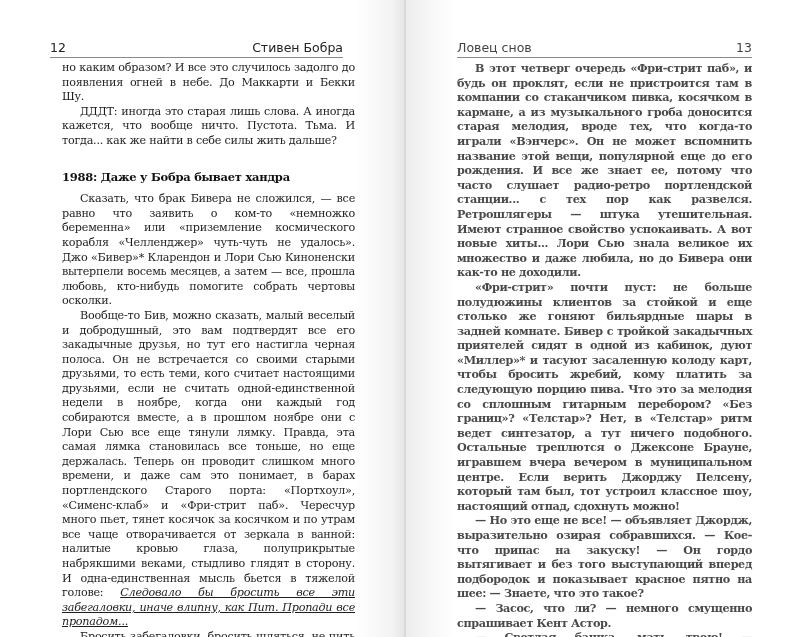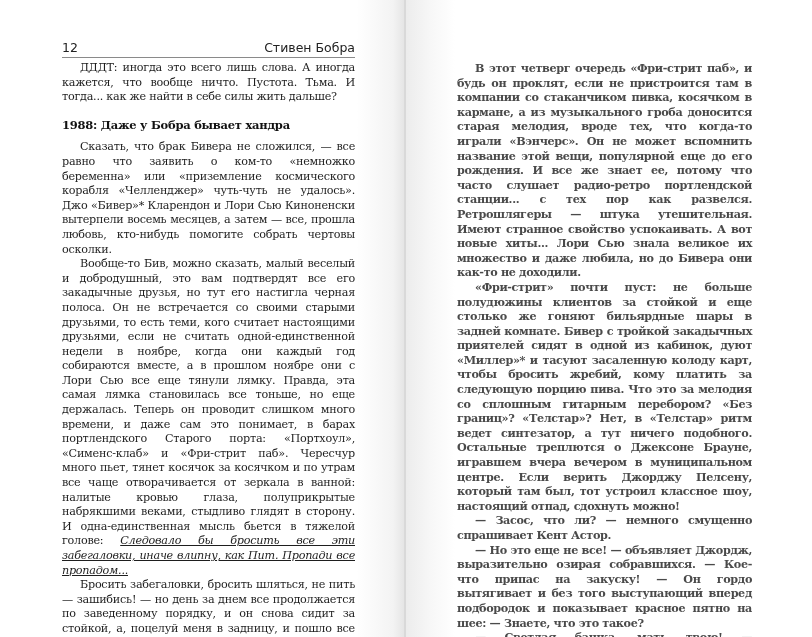--- a/index.html
+++ b/index.html
@@ -27,71 +27,76 @@
       position: absolute;
       top: 37px;
       height: 18px;
       border-bottom: 1px solid #8a8a8a;
       font-family: "DejaVu Sans", sans-serif;
       font-size: 12.5px;
       color: #222;
       display: flex; justify-content: space-between; align-items: flex-end;
       padding-bottom: 2px;
     }
-    .page-left .running-head { left: 62px; width: 293px; }
+    .page-left .running-head { left: 50px; width: 293px; }
     .page-right .running-head { left: 51px; width: 295px; color: #444; }
     .text-block {
       position: absolute;
       top: 61px;
       font-family: "DejaVu Serif", serif;
       font-size: 11.2px;
       line-height: 14.6px;
       color: #1e1e1e;
       text-align: justify;
       hyphens: manual;
       letter-spacing: -0.25px;
     }
     .page-left .text-block { left: 62px; width: 293px; }
     .page-right .text-block { left: 51px; width: 295px; color: #4a4a4a; font-weight: bold; letter-spacing: -0.35px; }
     .text-block p { margin: 0; }
     .text-block p.indent { text-indent: 18px; }
     .text-block h3 {
       font-family: "DejaVu Serif", serif;
       font-size: 11.5px; font-weight: bold;
-      margin: 13px 0 8px 0;
+      margin: 21px 0 8px 0;
       color: #111;
     }
     .text-block em { font-style: italic; text-decoration: underline; }
   </style>
 </head>
 <body>
 
 <div class="spread">
 
   <div class="page page-left">
     <div class="running-head">
       <span>12</span>
       <span>Стивен Бобра</span>
     </div>
     <div class="text-block">
-      <p class="indent">ДДДТ: иногда это всего лишь слова. А иногда кажется, что вообще ничто. Пустота. Тьма. И тогда... как же найти в себе силы жить дальше?</p>
+      <p>но каким образом? И все это случилось задолго до появления огней в небе. До Маккарти и Бекки Шу.</p>
+      <p class="indent">ДДДТ: иногда это старая лишь слова. А иногда кажется, что вообще ничто. Пустота. Тьма. И тогда... как же найти в себе силы жить дальше?</p>
       <h3>1988: Даже у Бобра бывает хандра</h3>
       <p class="indent">Сказать, что брак Бивера не сложился, — все равно что заявить о ком-то «немножко беременна» или «приземление космического корабля «Челленджер» чуть-чуть не удалось». Джо «Бивер»* Кларендон и Лори Сью Киноненски вытерпели восемь месяцев, а затем — все, прошла любовь, кто-нибудь помогите собрать чертовы осколки.</p>
       <p class="indent"><span>Вообще-то Бив, можно сказать, малый веселый и добродушный, это вам подтвердят все его закадычные друзья, но тут его настигла черная полоса. Он не встречается со своими старыми друзьями, то есть теми, кого считает настоящими друзьями, если не считать одной-единственной недели в ноябре, когда они каждый год собираются вместе, а в прошлом ноябре они с Лори Сью все еще тянули лямку. Правда, эта самая лямка становилась все тоньше, но еще держалась. Теперь он проводит слишком много времени, и даже сам это понимает, в барах портлендского Старого порта: «Портхоул», «Сименс-клаб» и «Фри-стрит паб». Чересчур много пьет, тянет косячок за косячком и по утрам все чаще отворачивается от зеркала в ванной: налитые кровью глаза, полуприкрытые набрякшими веками, стыдливо глядят в сторону. И одна-единственная мысль бьется в тяжелой голове: </span><em>Следовало бы бросить все эти забегаловки, иначе влипну, как Пит. Пропади все пропадом...</em></p>
       <p class="indent">Бросить забегаловки, бросить шляться, не пить — зашибись! — но день за днем все продолжается по заведенному порядку, и он снова сидит за стойкой, а, поцелуй меня в задницу, и пошло все оно туда и туда!</p>
 
     </div>
   </div>
 
   <div class="spine"></div>
 
   <div class="page page-right">
+    <div class="running-head">
+      <span>Ловец снов</span>
+      <span>13</span>
+    </div>
     <div class="text-block">
       <p class="indent">В этот четверг очередь «Фри-стрит паб», и будь он проклят, если не пристроится там в компании со стаканчиком пивка, косячком в кармане, а из музыкального гроба доносится старая мелодия, вроде тех, что когда-то играли «Вэнчерс». Он не может вспомнить название этой вещи, популярной еще до его рождения. И все же знает ее, потому что часто слушает радио-ретро портлендской станции... с тех пор как развелся. Ретрошлягеры — штука утешительная. Имеют странное свойство успокаивать. А вот новые хиты... Лори Сью знала великое их множество и даже любила, но до Бивера они как-то не доходили.</p>
       <p class="indent">«Фри-стрит» почти пуст: не больше полудюжины клиентов за стойкой и еще столько же гоняют бильярдные шары в задней комнате. Бивер с тройкой закадычных приятелей сидят в одной из кабинок, дуют «Миллер»* и тасуют засаленную колоду карт, чтобы бросить жребий, кому платить за следующую порцию пива. Что это за мелодия со сплошным гитарным перебором? «Без границ»? «Телстар»? Нет, в «Телстар» ритм ведет синтезатор, а тут ничего подобного. Остальные треплются о Джексоне Брауне, игравшем вчера вечером в муниципальном центре. Если верить Джорджу Пелсену, который там был, тот устроил классное шоу, настоящий отпад, сдохнуть можно!</p>
+      <p class="indent">— Но это еще не все! — объявляет Джордж, выразительно озирая собравшихся. — Кое-что припас на закуску! — Он гордо вытягивает и без того выступающий вперед подбородок и показывает красное пятно на шее: — Знаете, что это такое?</p>
       <p class="indent">— Засос, что ли? — немного смущенно спрашивает Кент Астор.</p>
-      <p class="indent">— Но это еще не все! — объявляет Джордж, выразительно озирая собравшихся. — Кое-что припас на закуску! — Он гордо вытягивает и без того выступающий вперед подбородок и показывает красное пятно на шее: — Знаете, что это такое?</p>
       <p class="indent">— Светлая башка, мать твою! — восклицает Джордж. — После спектакля я торчал за кулисами вместе с целой кодлой фэнов, рвущихся получить автограф Джексона. Или, ну... не знаю, Дэвида Линдли, что ли. Он классный мужик.</p>
 
     </div>
   </div>
 
 </div>
 
 </body></html>

